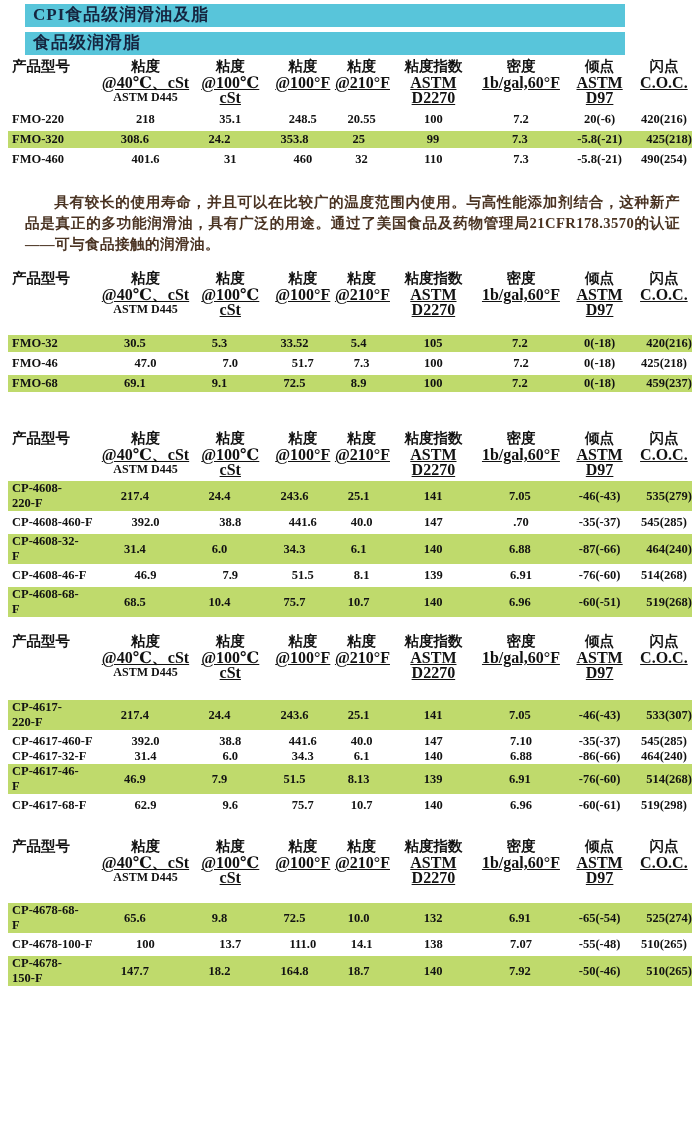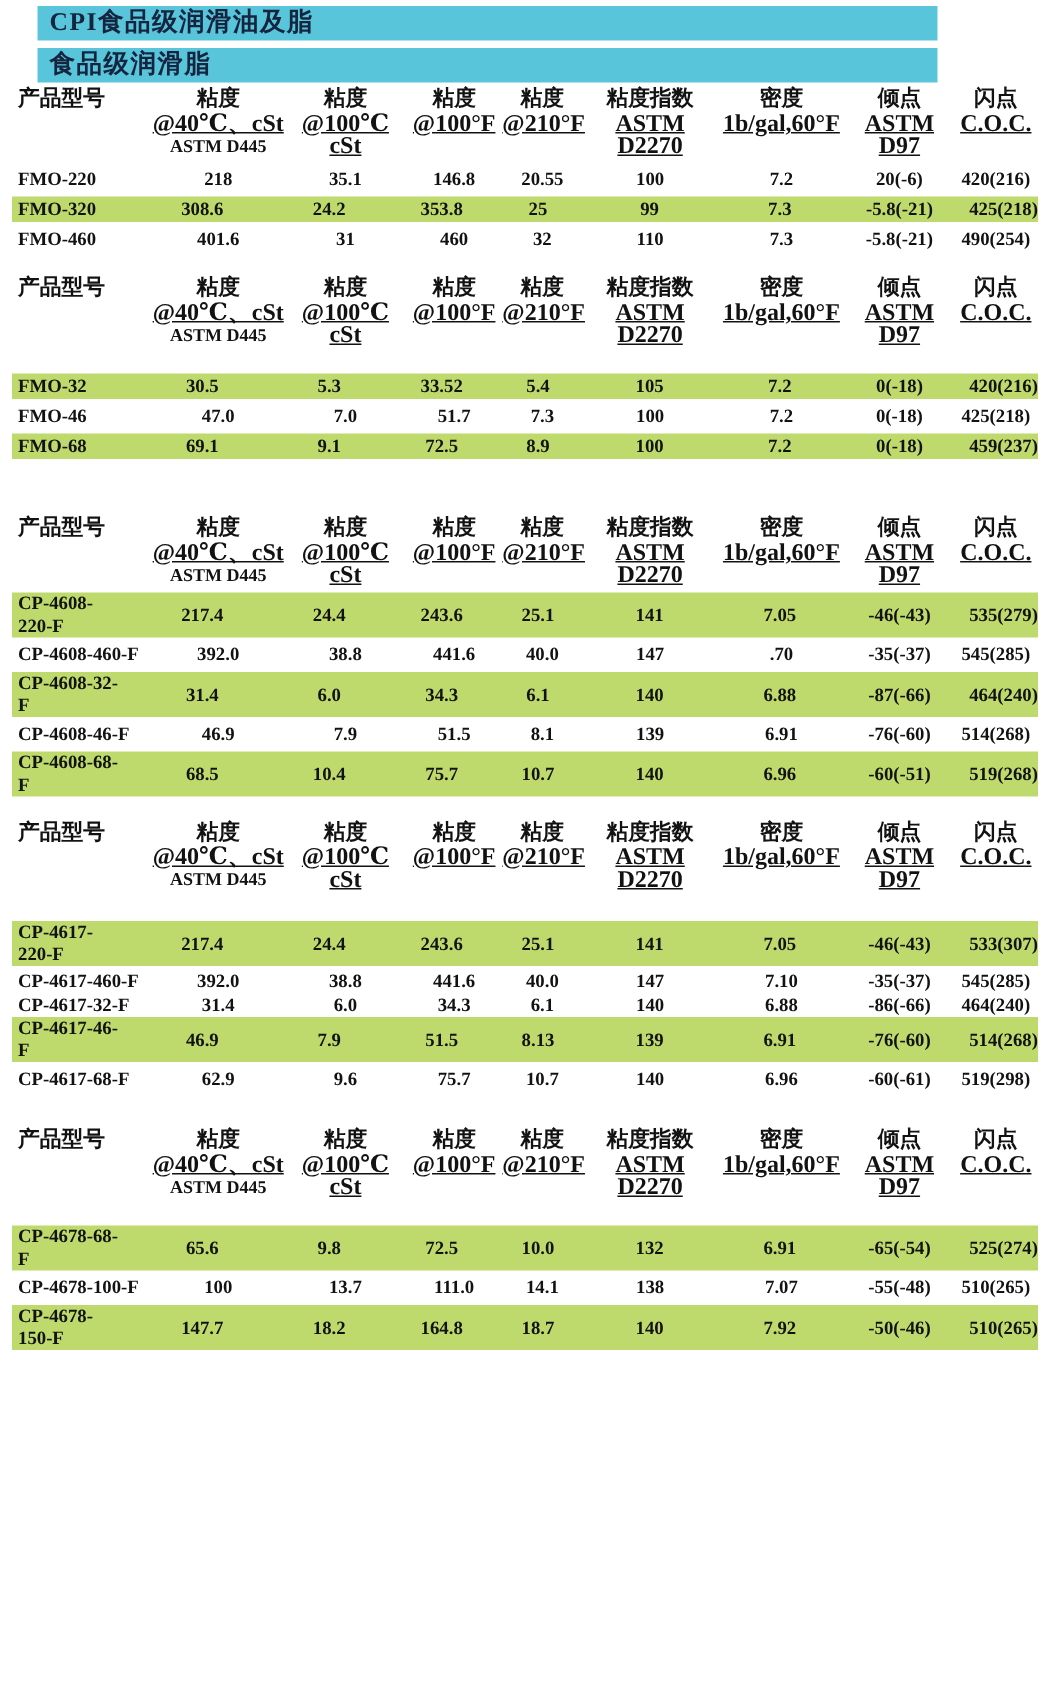--- a/index.html
+++ b/index.html
@@ -134,21 +134,21 @@
         </div>
         <div class="cell c8">
           <div class="h1">闪点</div>
           <div class="h2">C.O.C.</div>
         </div>
       </div>
       <div class="t-row">
         <div class="cell model">FMO-220</div>
         <div class="cell c1">218</div>
         <div class="cell c2">35.1</div>
-        <div class="cell c3">146.8</div>
+        <div class="cell c3">248.5</div>
         <div class="cell c4">20.55</div>
         <div class="cell c5">100</div>
         <div class="cell c6">7.2</div>
         <div class="cell c7">20(-6)</div>
         <div class="cell c8">420(216)</div>
       </div>
       <div class="t-row hl">
         <div class="cell model">FMO-320</div>
         <div class="cell c1">308.6</div>
         <div class="cell c2">24.2</div>
@@ -165,20 +165,21 @@
         <div class="cell c2">31</div>
         <div class="cell c3">460</div>
         <div class="cell c4">32</div>
         <div class="cell c5">110</div>
         <div class="cell c6">7.3</div>
         <div class="cell c7">-5.8(-21)</div>
         <div class="cell c8">490(254)</div>
       </div>
     </section>
 
+  <p class="para mid">具有较长的使用寿命，并且可以在比较广的温度范围内使用。与高性能添加剂结合，这种新产品是真正的多功能润滑油，具有广泛的用途。通过了美国食品及药物管理局21CFR178.3570的认证——可与食品接触的润滑油。</p>
 
   <section class="ptable t2">
       <div class="t-row t-head">
         <div class="cell model">产品型号</div>
         <div class="cell c1">
           <div class="h1">粘度</div>
           <div class="h2">@40℃、cSt</div>
           <div class="h3">ASTM D445</div>
         </div>
         <div class="cell c2">

